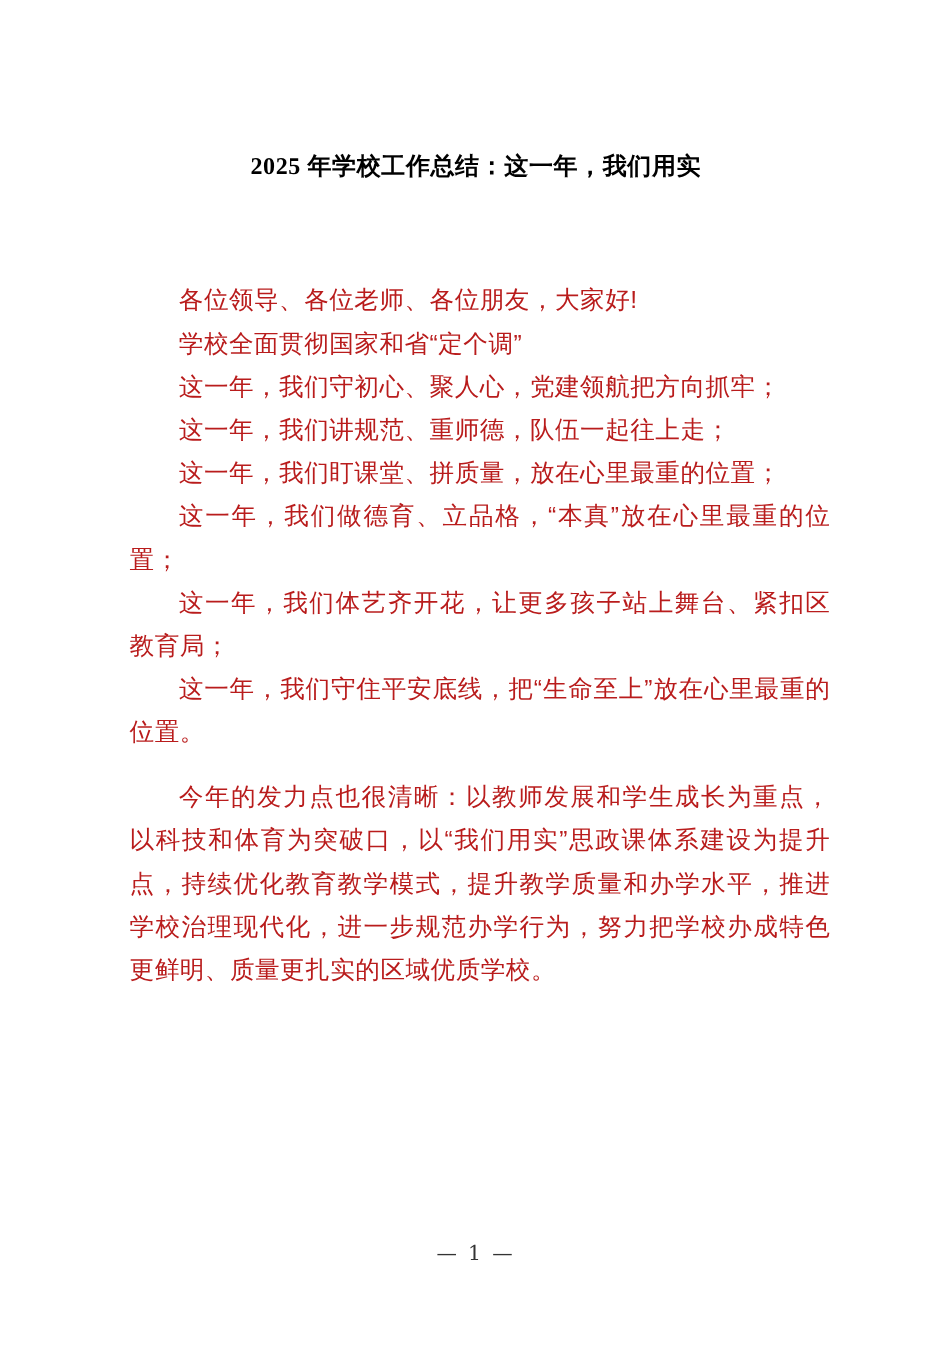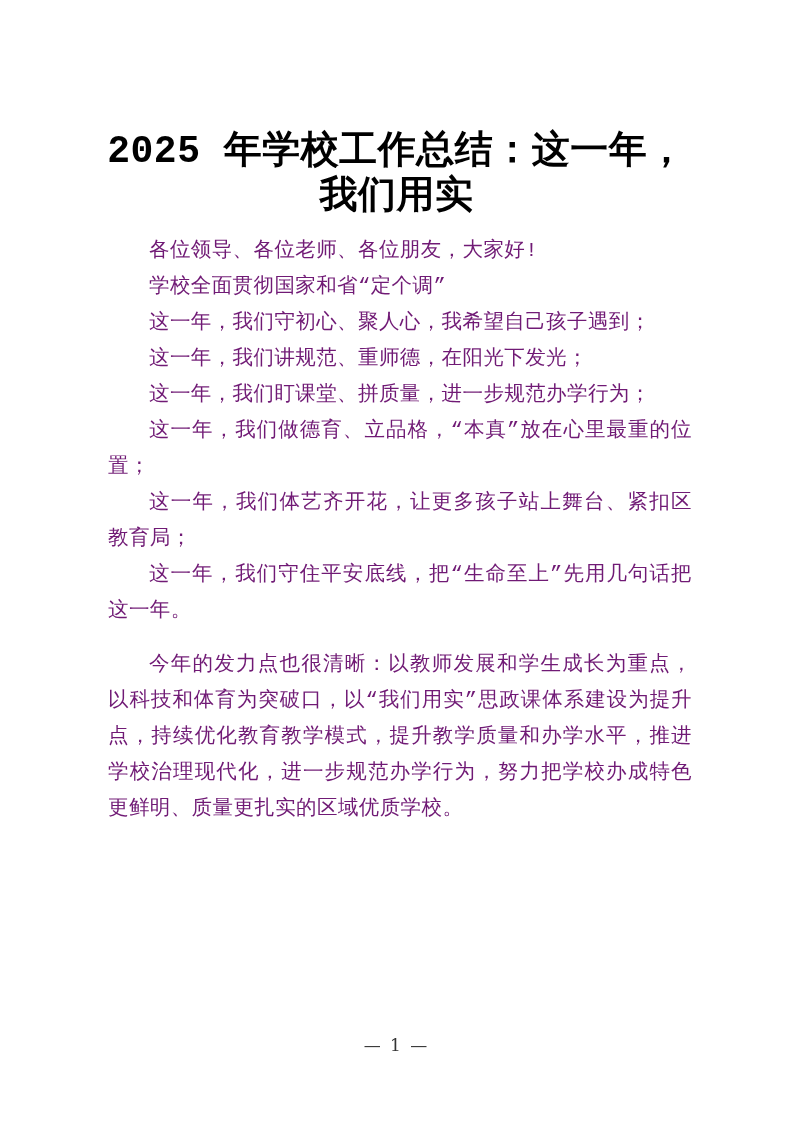--- a/index.html
+++ b/index.html
@@ -18,42 +18,42 @@
     background: #ffffff;
     box-sizing: border-box;
     overflow: hidden;
   }
   .doc-title {
     position: absolute;
     left: 104px;
     top: 104px;
     width: 585px;
     text-align: center;
-    font-family: Liberation Mono, monospace;
+    font-family: Liberation Serif, serif;
     font-weight: bold;
-    font-size: 38px;
+    font-size: 20px;
     line-height: 45px;
     letter-spacing: 0.5px;
     color: #000000;
   }
   .body-block {
     position: absolute;
     left: 108px;
     top: 233px;
     width: 584px;
   }
   .para {
-    font-family: Liberation Mono, monospace;
+    font-family: Liberation Sans, sans-serif;
     font-size: 20.5px;
     line-height: 36px;
     text-align: justify;
     text-justify: inter-character;
     text-indent: 41px;
     margin: 0;
-    color: #701a75;
+    color: #b91c1c;
     letter-spacing: 0.4px;
   }
   .gap-para { height: 9px; }
   .page-footer {
     position: absolute;
     left: 0;
     top: 1035px;
     width: 793px;
     text-align: center;
     font-family: "DejaVu Serif", "Liberation Serif", serif;
@@ -67,26 +67,26 @@
 
 <div class="page">
 
   <h1 class="doc-title">
     <span>2025 年学校工作总结：这一年，我们用实</span><br>
   </h1>
 
   <div class="body-block">
     <p class="para">各位领导、各位老师、各位朋友，大家好!</p>
     <p class="para">学校全面贯彻国家和省“定个调”</p>
-    <p class="para">这一年，我们守初心、聚人心，我希望自己孩子遇到；</p>
-    <p class="para">这一年，我们讲规范、重师德，在阳光下发光；</p>
-    <p class="para">这一年，我们盯课堂、拼质量，进一步规范办学行为；</p>
+    <p class="para">这一年，我们守初心、聚人心，党建领航把方向抓牢；</p>
+    <p class="para">这一年，我们讲规范、重师德，队伍一起往上走；</p>
+    <p class="para">这一年，我们盯课堂、拼质量，放在心里最重的位置；</p>
     <p class="para">这一年，我们做德育、立品格，“本真”放在心里最重的位置；</p>
     <p class="para">这一年，我们体艺齐开花，让更多孩子站上舞台、紧扣区教育局；</p>
-    <p class="para">这一年，我们守住平安底线，把“生命至上”先用几句话把这一年。</p>
+    <p class="para">这一年，我们守住平安底线，把“生命至上”放在心里最重的位置。</p>
     <div class="gap-para"></div>
     <div class="gap-para"></div>
     <p class="para">今年的发力点也很清晰：以教师发展和学生成长为重点，以科技和体育为突破口，以“我们用实”思政课体系建设为提升点，持续优化教育教学模式，提升教学质量和办学水平，推进学校治理现代化，进一步规范办学行为，努力把学校办成特色更鲜明、质量更扎实的区域优质学校。</p>
   </div>
 
   <div class="page-footer">— 1 —</div>
 
 </div>
 
 </body></html>

